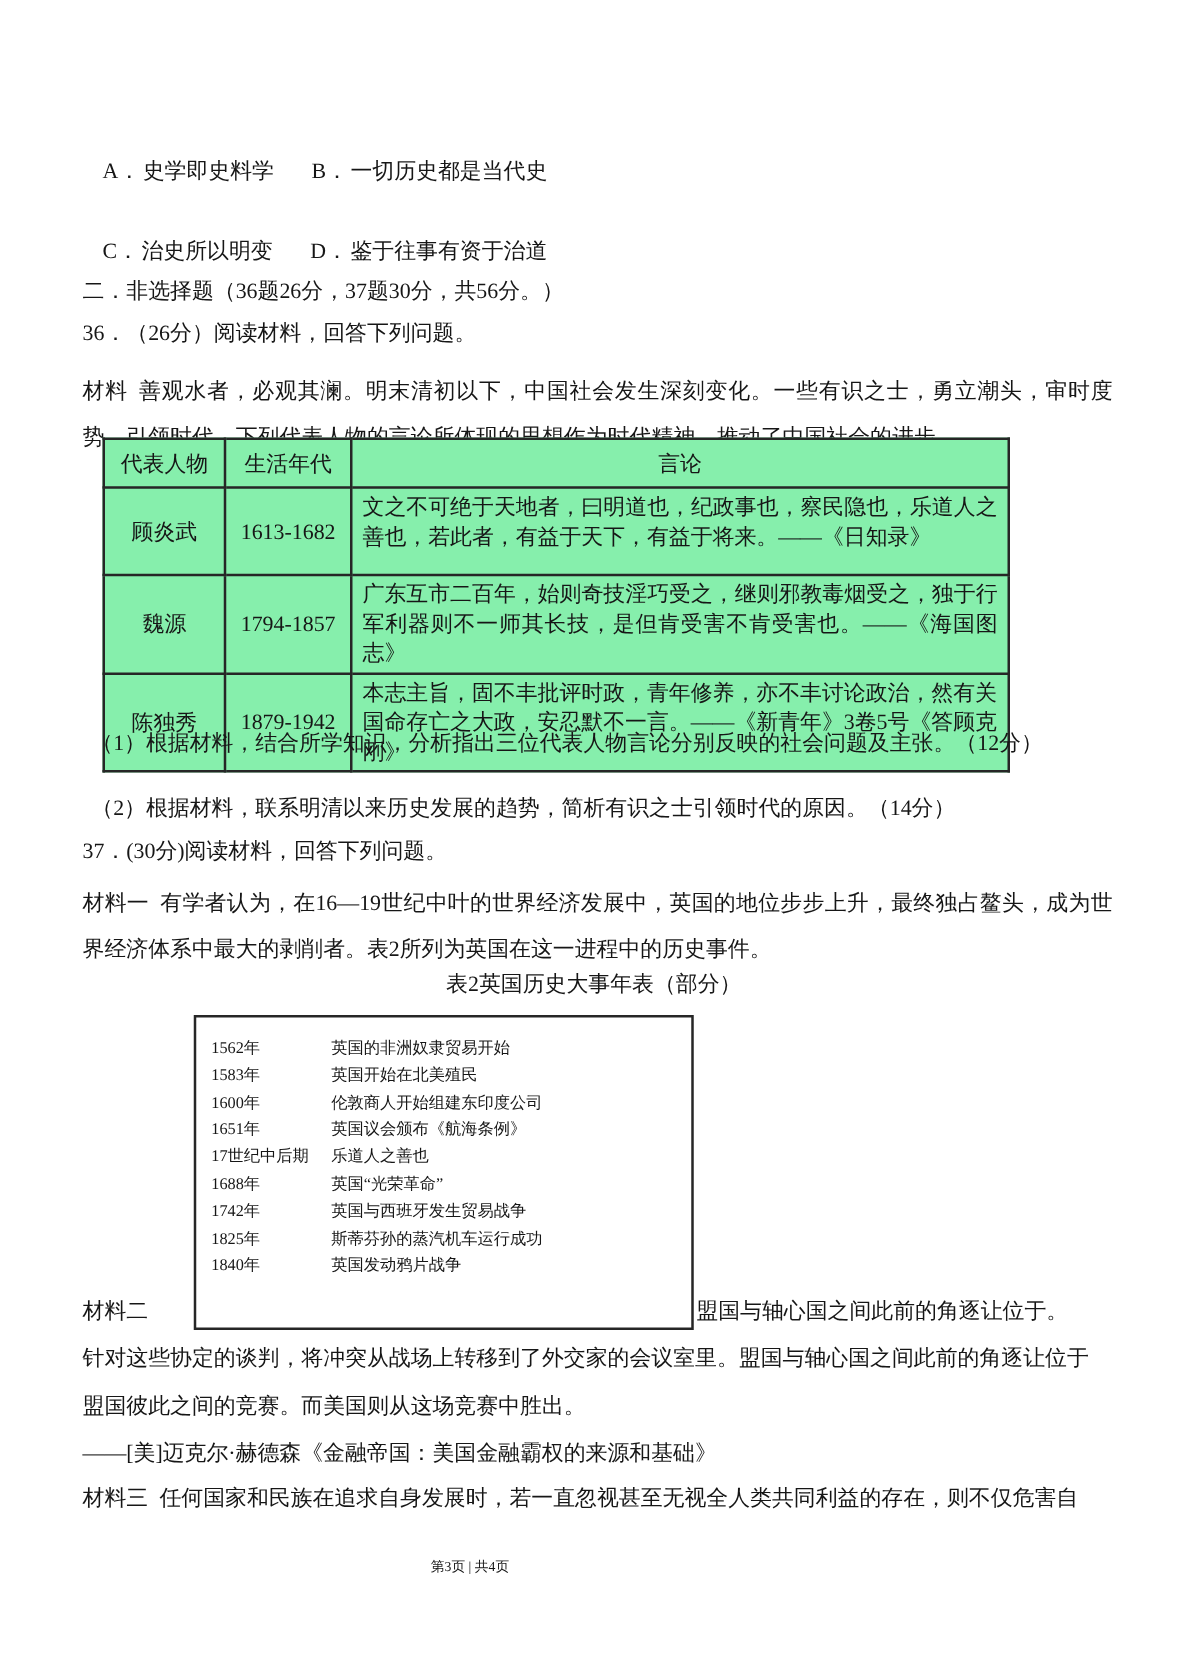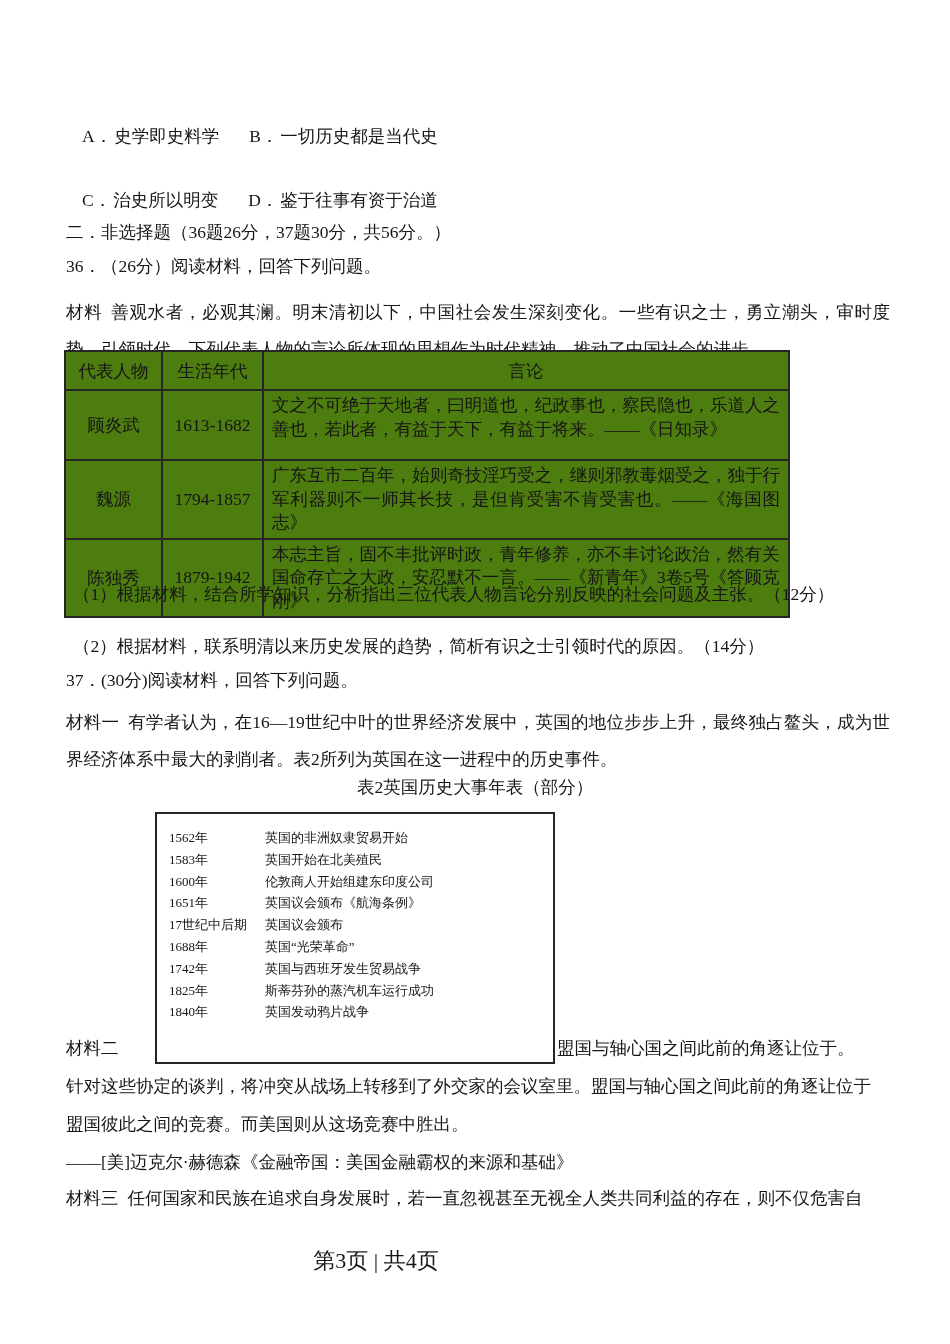--- a/index.html
+++ b/index.html
@@ -8,22 +8,22 @@
     font-family:"Liberation Serif","DejaVu Serif",serif;
     color:#161616;font-size:17.5px;overflow:hidden;
   }
   .line{position:absolute;white-space:nowrap;line-height:20px;}
   .para{position:absolute;text-align:justify;line-height:37px;width:824px;}
   .m-label{margin-right:9px;}
   .opt{margin-right:30px;}
   .opt .opt-label{margin-right:2px;}
 
   table.qtable{
-    position:absolute;top:350px;left:64px;width:724px;
-    border-collapse:collapse;table-layout:fixed;background:#4d7c0f;
+    position:absolute;top:350px;left:82px;width:724px;
+    border-collapse:collapse;table-layout:fixed;background:#86efac;
   }
   table.qtable th,table.qtable td{
     border:2px solid #262626;font-weight:normal;font-size:17.5px;
     padding:3px 8px;color:#161616;
   }
   table.qtable th{height:31px;text-align:center;}
   th.th-quote{text-align:left;}
   td.cell-name,td.cell-years{text-align:center;vertical-align:middle;}
   td.cell-quote{vertical-align:top;line-height:23.5px;text-align:justify;}
   tr.row-1 td{height:62px;}
@@ -34,21 +34,21 @@
   .tbl-title{position:absolute;top:777px;left:0;width:950px;text-align:center;white-space:nowrap;line-height:20px;}
 
   .events-box{
     position:absolute;left:155px;top:812px;width:400px;height:252px;
     border:2px solid #262626;background:#ffffff;box-sizing:border-box;
     padding:13px 0 0 12px;z-index:2;
   }
   .ev{display:flex;line-height:21.8px;font-size:13px;white-space:nowrap;}
   .ev .yr{flex:0 0 auto;min-width:96px;padding-right:6px;box-sizing:border-box;}
 
-  .footer{position:absolute;top:1246px;left:0;width:752px;text-align:center;font-size:22px;}
+  .footer{position:absolute;top:1246px;left:0;width:752px;text-align:center;font-size:11px;}
 </style>
 </head>
 <body>
 
 <div class="page">
 
   <div class="line" style="top:126px;left:82px;">
     <span class="opt"><span class="opt-label">A．</span><span>史学即史料学</span></span><span class="opt"><span class="opt-label">B．</span><span>一切历史都是当代史</span></span>
   </div>
   <div class="line" style="top:190px;left:82px;">
@@ -116,21 +116,21 @@
     <div class="ev">
         <span class="yr">1600年</span>
         <span>伦敦商人开始组建东印度公司</span>
       </div>
     <div class="ev">
         <span class="yr">1651年</span>
         <span>英国议会颁布《航海条例》</span>
       </div>
     <div class="ev">
         <span class="yr">17世纪中后期</span>
-        <span>英国议会颁布</span>
+        <span>乐道人之善也</span>
       </div>
     <div class="ev">
         <span class="yr">1688年</span>
         <span>英国“光荣革命”</span>
       </div>
     <div class="ev">
         <span class="yr">1742年</span>
         <span>英国与西班牙发生贸易战争</span>
       </div>
     <div class="ev">

